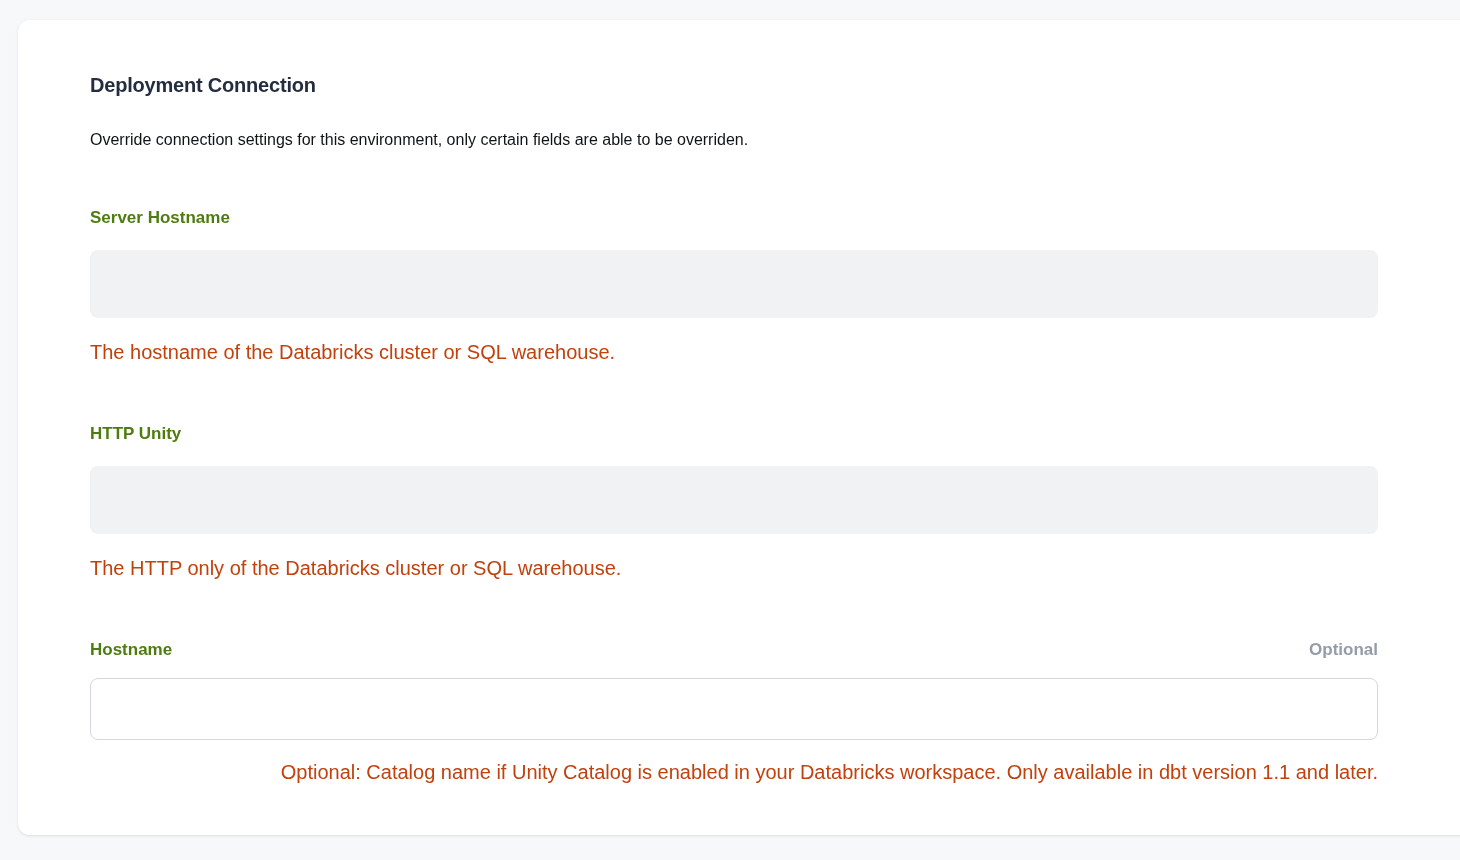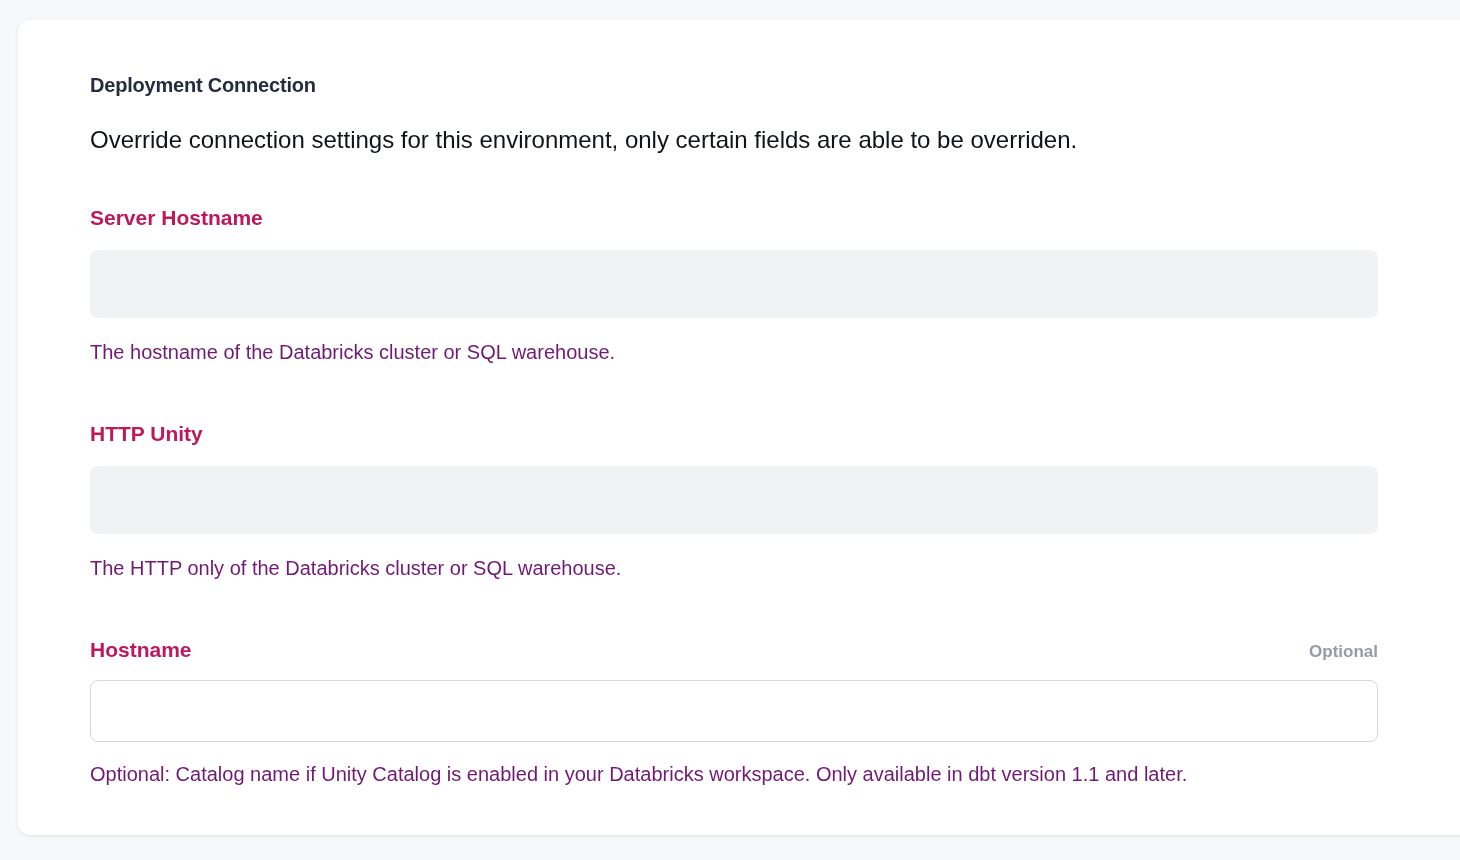--- a/index.html
+++ b/index.html
@@ -24,36 +24,36 @@
   }
   .page-title {
     font-size: 20px;
     font-weight: 700;
     line-height: 38px;
     color: #232d3f;
     letter-spacing: -0.2px;
   }
   .page-subtitle {
     margin-top: 22px;
-    font-size: 24px;
+    font-size: 16px;
     line-height: 28px;
     color: #101418;
   }
   .field { margin-top: 58px; }
   .field:first-of-type { margin-top: 52px; }
   .label-row {
     display: flex;
     align-items: baseline;
     justify-content: space-between;
     line-height: 24px;
   }
   .field-label {
-    font-size: 21px;
+    font-size: 17px;
     font-weight: 700;
-    color: #be185d;
+    color: #4d7c0f;
   }
   .optional-badge {
     font-size: 17px;
     font-weight: 600;
     color: #959ca9;
   }
   .text-input {
     display: block;
     width: 100%;
     margin-top: 20px;
@@ -70,23 +70,23 @@
   .text-input.enabled {
     margin-top: 16px;
     height: 62px;
     background: #ffffff;
     border: 1px solid #d4d7df;
   }
   .field-help {
     margin-top: 22px;
     font-size: 20px;
     line-height: 24px;
-    color: #701a75;
+    color: #c2410c;
   }
-  .field-help.catalog { margin-top: 20px; }
+  .field-help.catalog { margin-top: 20px; text-align: right; }
 </style>
 </head>
 <body>
 
 <div class="card">
   <div class="content">
 
     <h1 class="page-title">Deployment Connection</h1>
     <p class="page-subtitle">Override connection settings for this environment, only certain fields are able to be overriden.</p>
 

